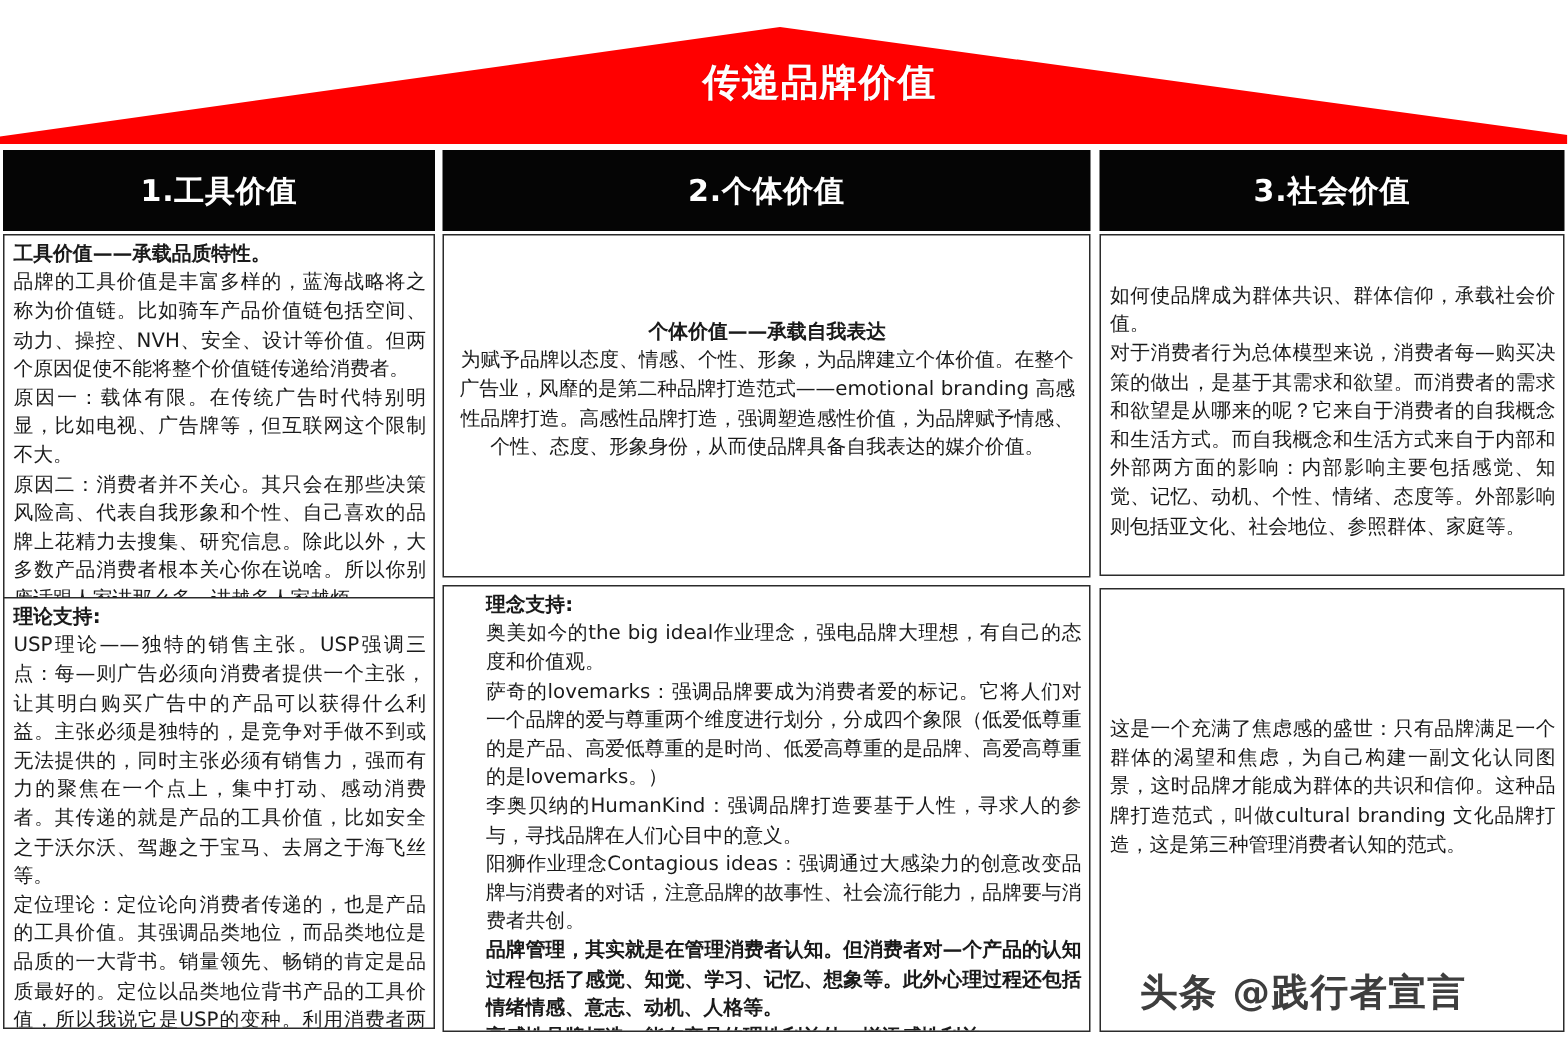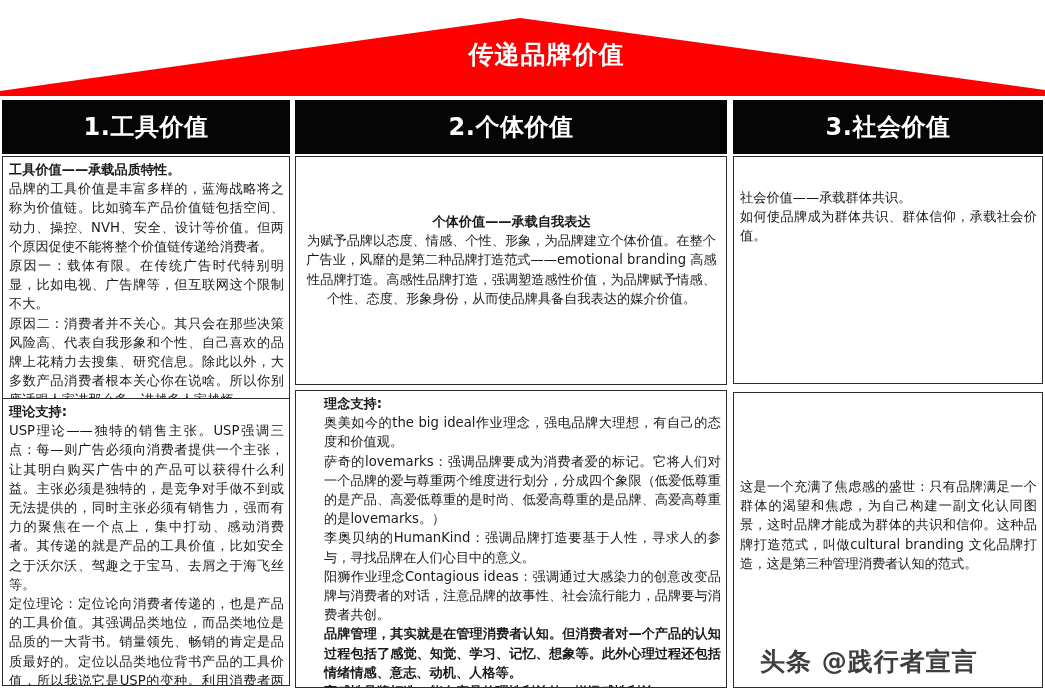--- a/index.html
+++ b/index.html
@@ -52,21 +52,21 @@
   }
 
   
   .col-head {
     position: absolute;
     background: #050505;
     color: #ffffff;
     display: flex;
     align-items: center;
     justify-content: center;
-    font-size: 24px;
+    font-size: 20px;
     font-weight: bold;
     letter-spacing: .5px;
   }
   #head1 { left: 2px;   top: 100px; width: 288px; height: 54px; }
   #head2 { left: 295px; top: 100px; width: 432px; height: 54px; }
   #head3 { left: 733px; top: 100px; width: 310px; height: 54px; }
 
   
   .box {
     position: absolute;
@@ -165,22 +165,22 @@
         <p>萨奇的lovemarks：强调品牌要成为消费者爱的标记。它将人们对一个品牌的爱与尊重两个维度进行划分，分成四个象限（低爱低尊重的是产品、高爱低尊重的是时尚、低爱高尊重的是品牌、高爱高尊重的是lovemarks。）</p>
         <p>李奥贝纳的HumanKind：强调品牌打造要基于人性，寻求人的参与，寻找品牌在人们心目中的意义。</p>
         <p>阳狮作业理念Contagious ideas：强调通过大感染力的创意改变品牌与消费者的对话，注意品牌的故事性、社会流行能力，品牌要与消费者共创。</p>
         <p class="b">品牌管理，其实就是在管理消费者认知。但消费者对—个产品的认知过程包括了感觉、知觉、学习、记忆、想象等。此外心理过程还包括情绪情感、意志、动机、人格等。</p>
         <p class="b">高感性品牌打造，能在产品的理性利益外，增添感性利益。</p>
       </div>
   </div>
 
   <div class="box" id="c3a">
     <div class="inner inner-top">
-        <p>社会价值——承载群体共识。</p>
         <p>如何使品牌成为群体共识、群体信仰，承载社会价值。</p>
+        <p>对于消费者行为总体模型来说，消费者每—购买决策的做出，是基于其需求和欲望。而消费者的需求和欲望是从哪来的呢？它来自于消费者的自我概念和生活方式。而自我概念和生活方式来自于内部和外部两方面的影响：内部影响主要包括感觉、知觉、记忆、动机、个性、情绪、态度等。外部影响则包括亚文化、社会地位、参照群体、家庭等。</p>
       </div>
   </div>
   <div class="box" id="c3b">
     <div class="inner inner-top">
         <p>这是一个充满了焦虑感的盛世：只有品牌满足一个群体的渴望和焦虑，为自己构建一副文化认同图景，这时品牌才能成为群体的共识和信仰。这种品牌打造范式，叫做cultural branding 文化品牌打造，这是第三种管理消费者认知的范式。</p>
       </div>
   </div>
 
   <div class="watermark">头条 @践行者宣言</div>
 

